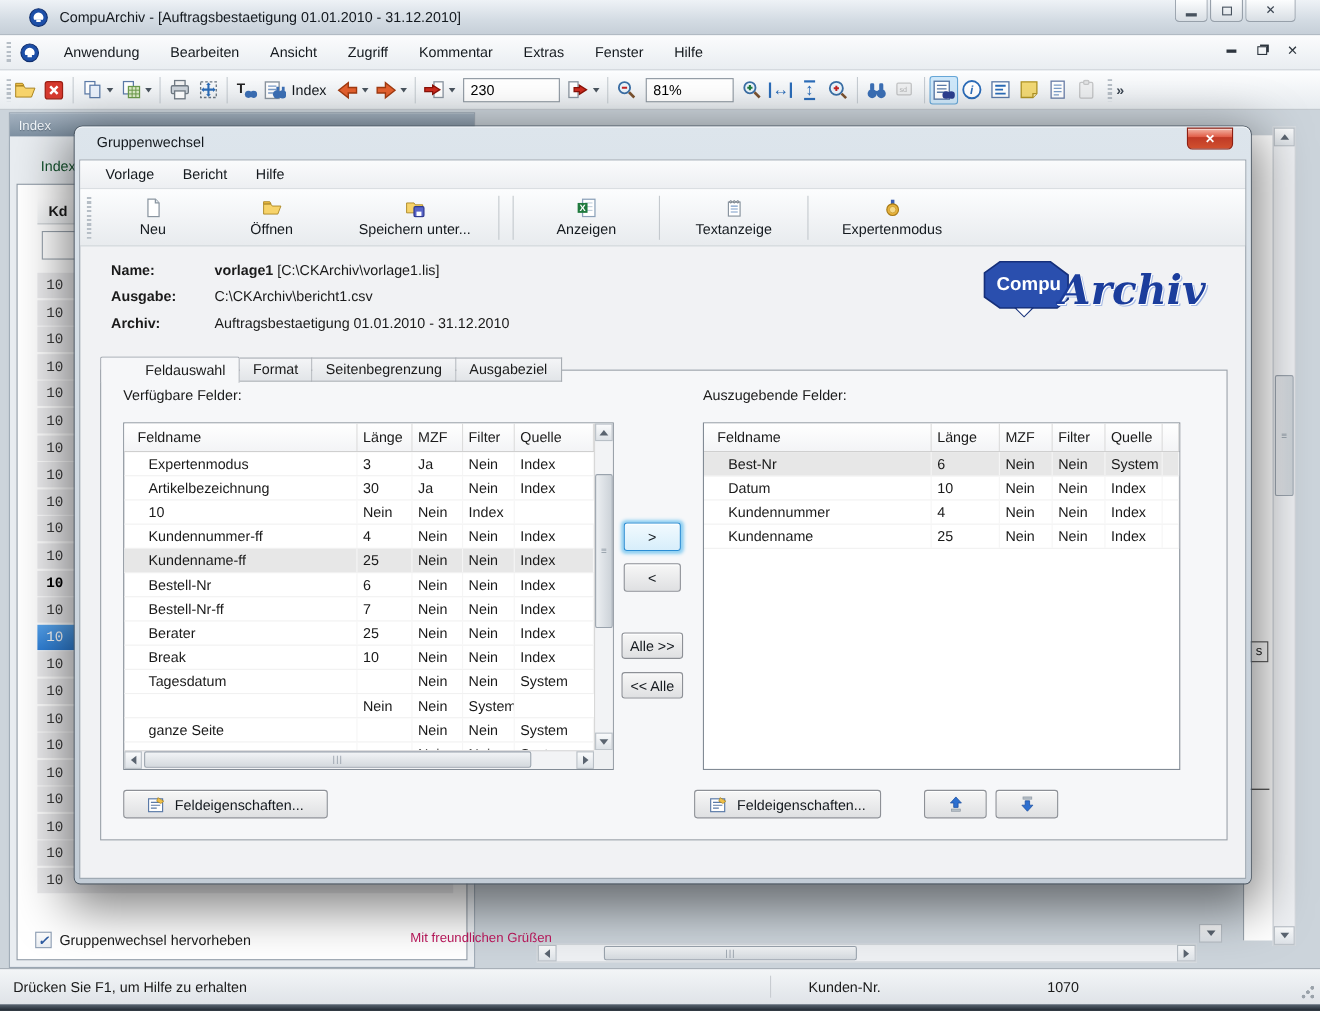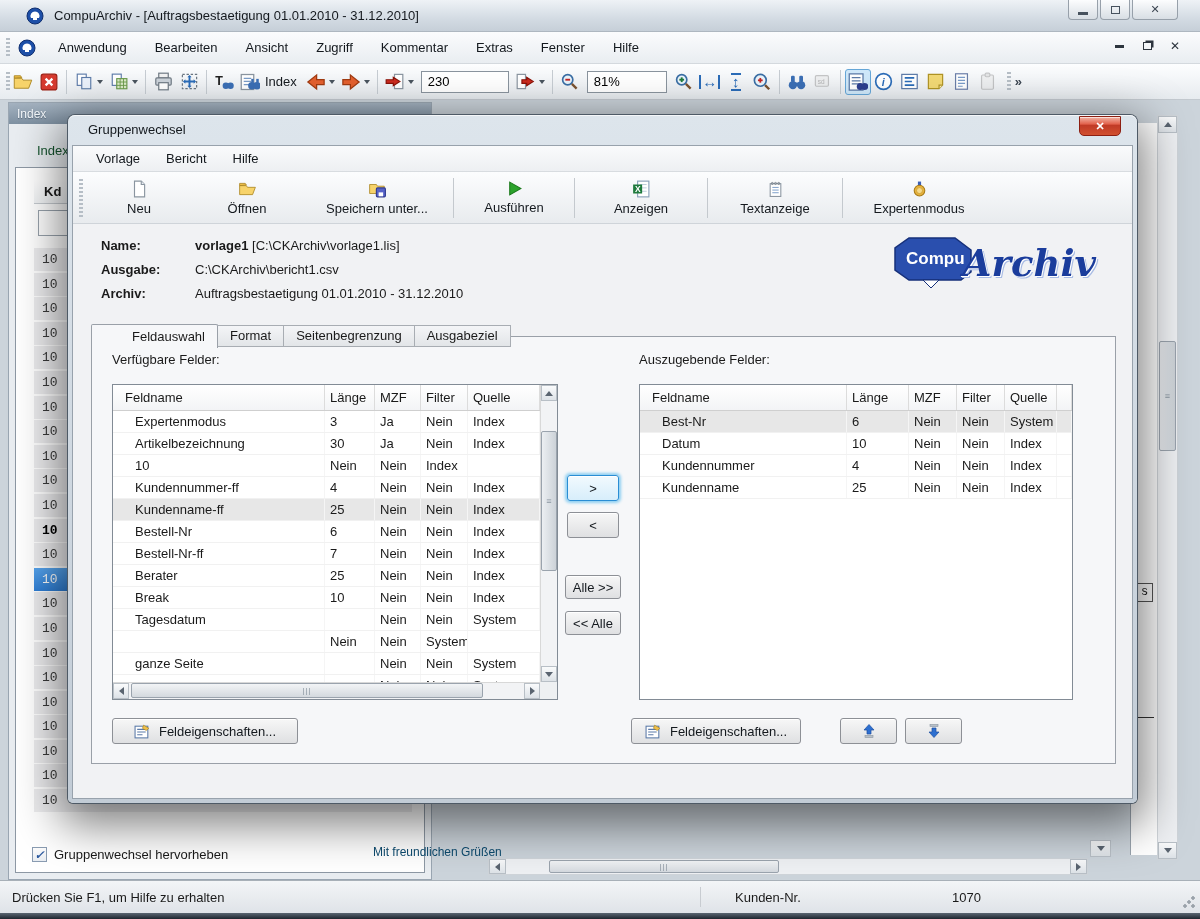--- a/index.html
+++ b/index.html
@@ -93,21 +93,21 @@
     border:1px solid #b8bfc6; display:flex; align-items:center; justify-content:center; }
   .sb-btn.top { top:0; } .sb-btn.bot { bottom:0; }
   .tri-up { width:0; height:0; border-left:4px solid transparent; border-right:4px solid transparent; border-bottom:5px solid #5a6470; }
   .tri-dn { width:0; height:0; border-left:4px solid transparent; border-right:4px solid transparent; border-top:5px solid #5a6470; }
   .tri-lf { width:0; height:0; border-top:4px solid transparent; border-bottom:4px solid transparent; border-right:5px solid #5a6470; }
   .tri-rt { width:0; height:0; border-top:4px solid transparent; border-bottom:4px solid transparent; border-left:5px solid #5a6470; }
   .vthumb-main { position:absolute; left:1px; top:225px; width:17px; height:110px;
     background:linear-gradient(90deg,#e8ebee,#ccd2d8); border:1px solid #9aa3ad; border-radius:2px;
     display:flex; align-items:center; justify-content:center; color:#8a95a0; font-size:9px; }
 
-  .closing-text { position:absolute; left:373px; top:845px; color:#0c4a6e; font-size:12px; z-index:2; }
+  .closing-text { position:absolute; left:373px; top:845px; color:#be185d; font-size:12px; z-index:2; }
   .hscroll-doc { position:absolute; left:488px; top:858px; width:600px; height:17px;
     background:#eef0f3; border:1px solid #cfd4d9; z-index:3; }
   .hscroll-doc .sb-btn { height:15px; width:17px; }
   .hscroll-doc .sb-btn.left { left:0; top:0; } .hscroll-doc .sb-btn.right { left:auto; right:0; top:0; }
   .hthumb-doc { position:absolute; left:60px; top:1px; width:230px; height:13px;
     background:linear-gradient(#f2f4f6,#d4d9de); border:1px solid #9aa3ad; border-radius:2px;
     display:flex; align-items:center; justify-content:center; color:#8a95a0; font-size:8px; letter-spacing:1px; }
   .vdown-doc { position:absolute; left:1090px; top:840px; width:21px; height:17px;
     background:linear-gradient(#fafbfc,#dde2e7); border:1px solid #b8bfc6;
     display:flex; align-items:center; justify-content:center; z-index:3; }
@@ -595,26 +595,20 @@
       </div>
       <div class="dt-btn" style="width:140px">
         <svg width="19" height="18" viewBox="0 0 16 16">
             <path d="M1 4h6l1 1.5h6V12H1z" fill="#f7d36a" stroke="#a8821c" stroke-width=".7"></path>
             <rect x="7" y="7" width="8" height="8" rx="1" fill="#5763c8" stroke="#2f3a8f"></rect>
             <rect x="9" y="11" width="4" height="3.5" fill="#fff"></rect>
           </svg>
         <span class="lbl">Speichern unter...</span>
       </div>
       <span class="dt-sep"></span>
-      <div class="dt-btn" style="width:108px">
-        <svg width="17" height="17" viewBox="0 0 16 16">
-            <path d="M3.5 2l10.5 6-10.5 6z" fill="#2ca32c" stroke="#1d7a1d"></path>
-          </svg>
-        <span class="lbl">Ausführen</span>
-      </div>
       <span class="dt-sep"></span>
       <div class="dt-btn" style="width:120px">
         <svg width="18" height="18" viewBox="0 0 16 16">
             <rect x="5" y="1" width="10" height="14" fill="#fff" stroke="#8aa0b8"></rect>
             <path d="M7 4h6M7 7h6M7 10h6" stroke="#b8c8d8" stroke-width=".8"></path>
             <rect x="1" y="4" width="8" height="8" fill="#1f7a3d"></rect>
             <text x="2.6" y="10.6" font-size="7.5" font-weight="bold" fill="#fff">X</text>
           </svg>
         <span class="lbl">Anzeigen</span>
       </div>

